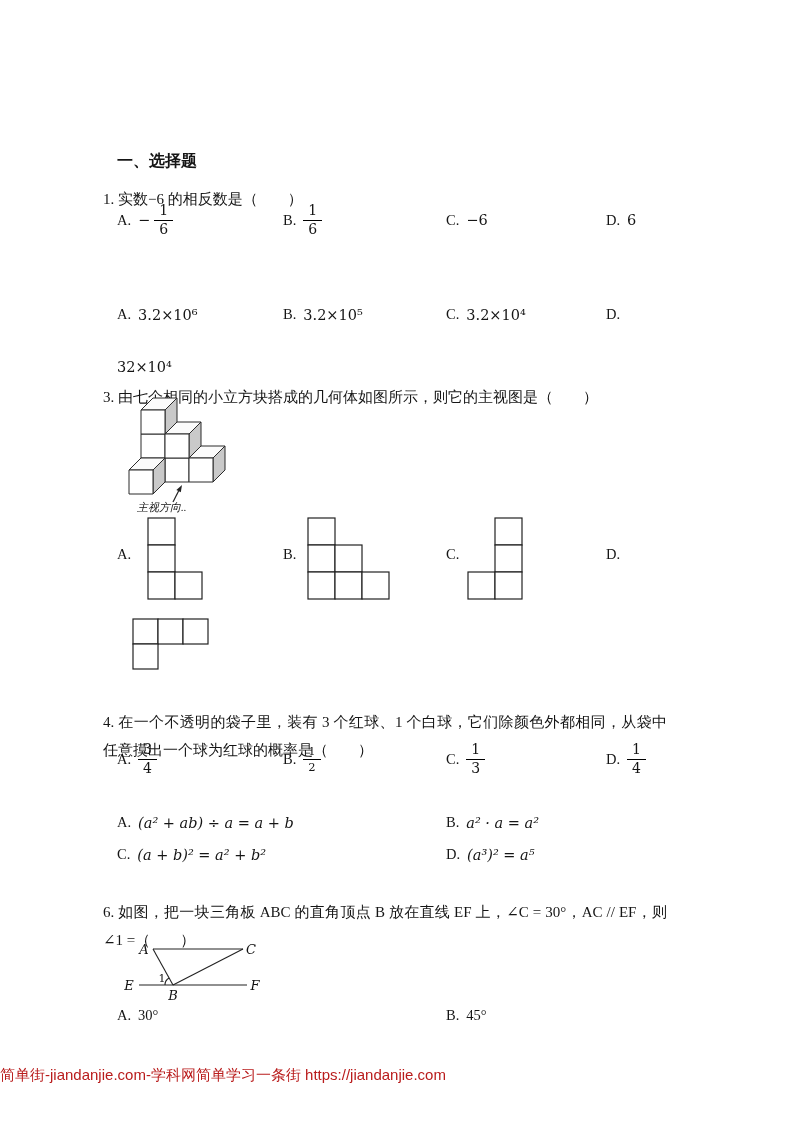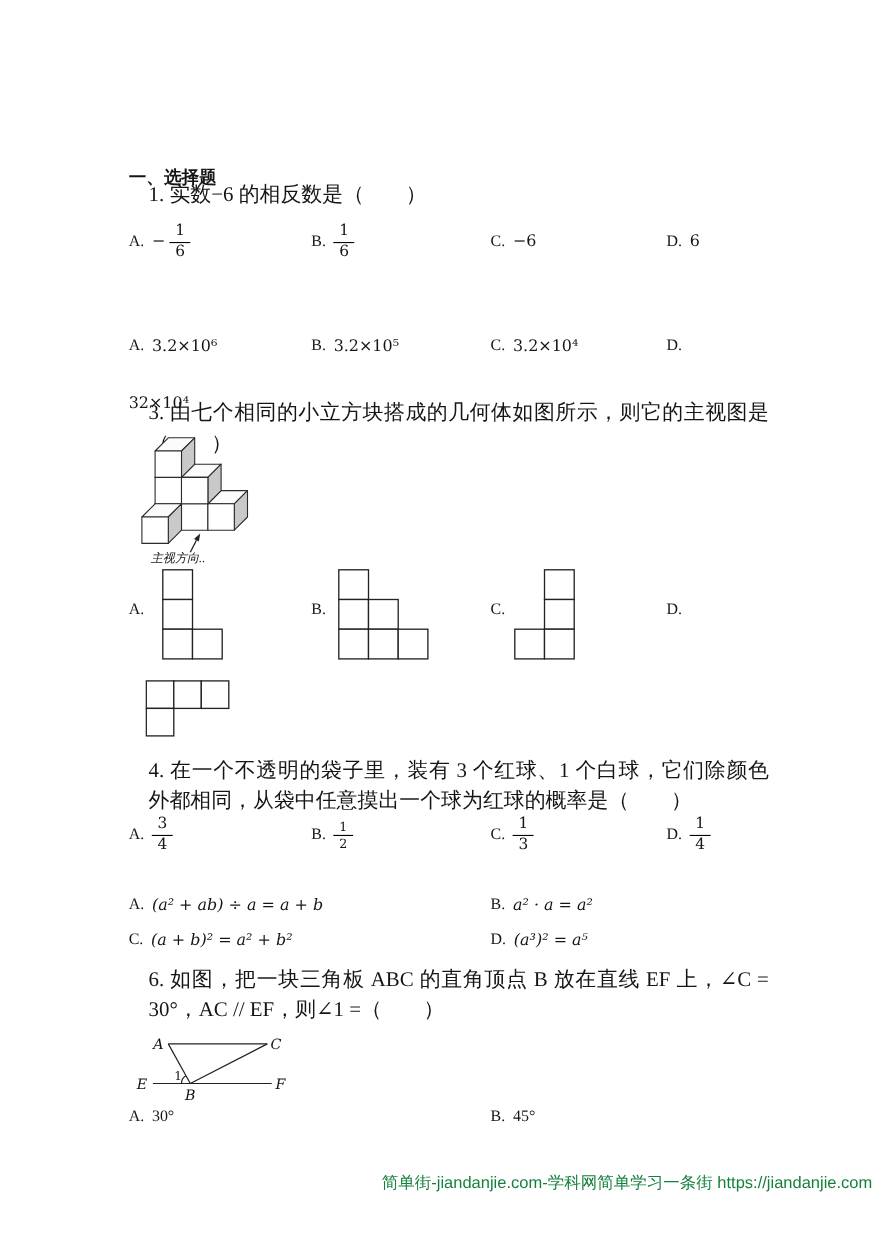--- a/index.html
+++ b/index.html
@@ -1,36 +1,36 @@
 <!DOCTYPE html>
 <html><head>
 <meta charset="utf-8">
 <style>
   html,body{margin:0;padding:0;background:#fff;}
   .page{position:relative;width:793px;height:1122px;background:#ffffff;overflow:hidden;
         font-family:"Liberation Serif","DejaVu Serif",serif;color:#151515;}
   .title{position:absolute;top:90px;left:0;width:100%;text-align:center;
          font-size:21px;font-weight:bold;letter-spacing:1px;}
   .section{position:absolute;left:117px;top:139px;font-size:16px;font-weight:bold;margin-top:12px;}
-  .stem{position:absolute;left:135px;width:564px;font-size:19px;line-height:28px;
-        text-align:justify;}
+  .stem{position:absolute;left:103px;width:564px;font-size:15px;line-height:28px;
+        text-align:justify;margin-top:21px;}
   .opt{position:absolute;display:flex;align-items:center;gap:7px;font-size:14.5px;}
   .math{font-family:"DejaVu Serif",serif;}
   .ital{font-style:italic;font-family:"DejaVu Serif",serif;}
   .fr{display:inline-block;text-align:center;line-height:1.1;vertical-align:middle;
       font-family:"DejaVu Serif",serif;font-size:14px;}
   .fr>span{display:block;}
   .fr .n{border-bottom:1px solid #000;padding:0 5px 1px;}
   .fr .d{padding-top:1px;}
   .fr.sm{font-size:11.5px;}
   .fig{position:absolute;}
   .viewlabel{position:absolute;left:10px;top:104px;font-size:11px;font-style:italic;
              white-space:nowrap;}
-  .footer{position:absolute;top:1066px;left:0;width:100%;text-align:right;
-          font-family:"Liberation Sans","DejaVu Sans",sans-serif;font-size:15px;color:#15803d;}
+  .footer{position:absolute;top:1066px;left:0;width:100%;text-align:left;
+          font-family:"Liberation Sans","DejaVu Sans",sans-serif;font-size:15px;color:#b91c1c;}
   svg{display:block;}
   .cube-front{fill:#ffffff;stroke:#2b2b2b;stroke-width:1;stroke-linejoin:round;}
   .cube-top{fill:#fbfbfb;stroke:#2b2b2b;stroke-width:1;stroke-linejoin:round;}
   .cube-right{fill:#c9c9c9;stroke:#2b2b2b;stroke-width:1;stroke-linejoin:round;}
   .gridsq{fill:#ffffff;stroke:#222;stroke-width:1.2;}
   .figline{stroke:#222;stroke-width:1.1;fill:none;}
   .figtext{font-family:"DejaVu Serif",serif;font-style:italic;font-size:13px;fill:#111;}
 </style>
 </head>
 <body>

